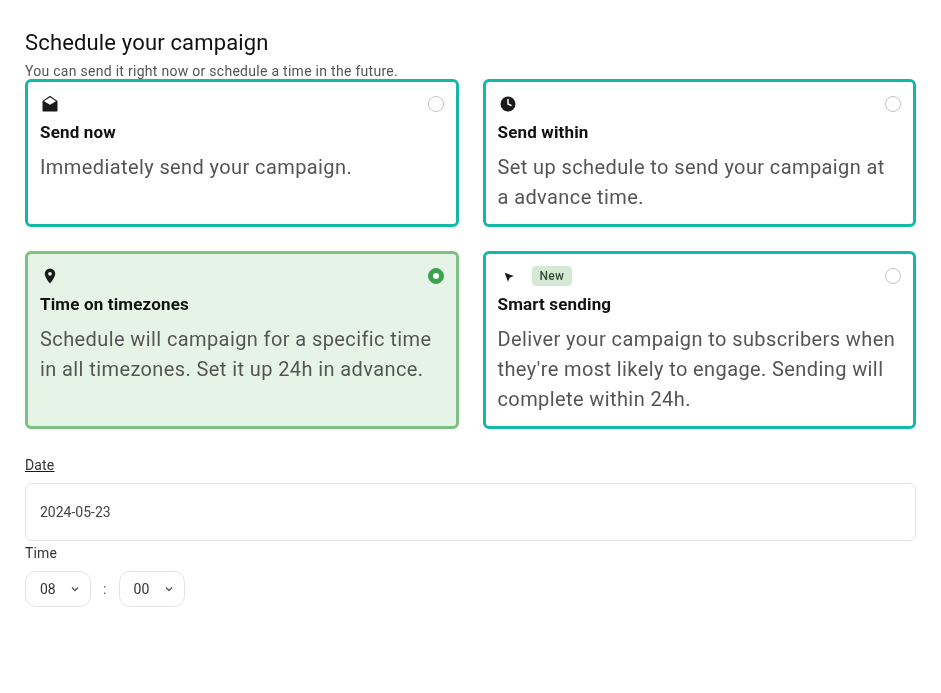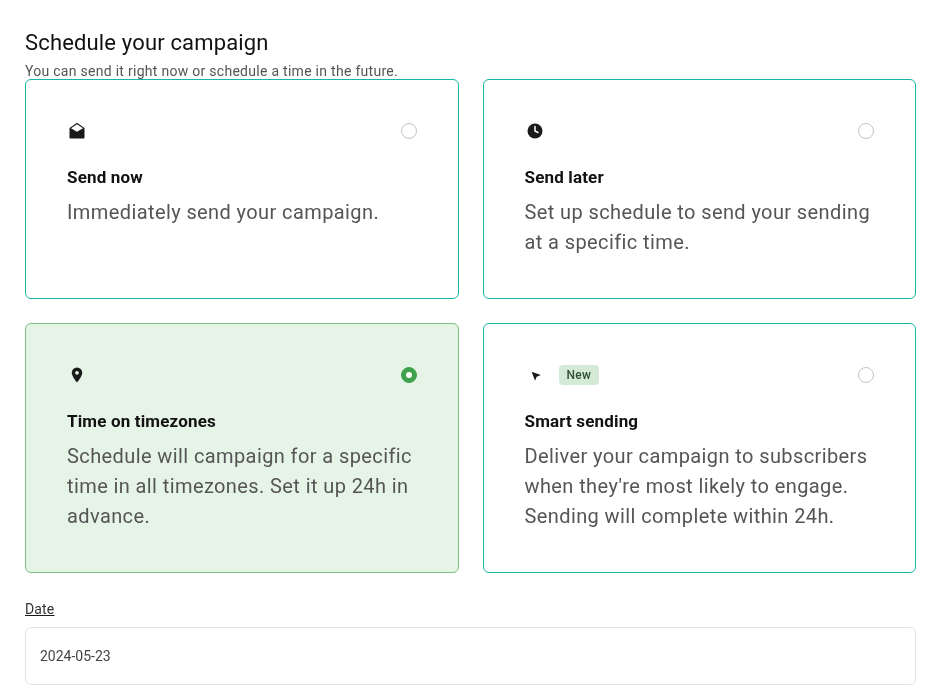--- a/index.html
+++ b/index.html
@@ -22,36 +22,36 @@
       color: #555;
       letter-spacing: 0.02em;
     }
     .options-grid {
       display: grid;
       grid-template-columns: 1fr 1fr;
       gap: 24px;
       margin-bottom: 28px;
     }
     .option-card {
-      border: 1px solid #14b8a6;
+      border: 3px solid #14b8a6;
       border-radius: 6px;
-      padding: 41px;
+      padding: 12px;
       background: #fff;
       position: relative;
       cursor: pointer;
     }
     .option-card.selected {
       background: #e6f4e7;
       border-color: #7cc082;
     }
     .card-top {
       display: flex;
       align-items: center;
       justify-content: space-between;
-      margin-bottom: 26px;
+      margin-bottom: 8px;
     }
     .card-top-left {
       display: flex;
       align-items: center;
       gap: 14px;
     }
     .icon-wrap {
       display: inline-flex;
       align-items: center;
       justify-content: center;
@@ -111,21 +111,21 @@
     .date-input {
       width: 100%;
       border: 1px solid #e4e4e7;
       border-radius: 6px;
       padding: 20px 14px;
       font-size: 14px;
       color: #444;
       background: #fff;
       font-family: inherit;
     }
-    .date-section { margin-bottom: 13px; text-decoration: underline; }
+    .date-section { margin-bottom: 4px; text-decoration: underline; }
     .time-row {
       display: flex;
       align-items: center;
       gap: 12px;
     }
     .time-select {
       position: relative;
       display: inline-flex;
       align-items: center;
     }
@@ -180,22 +180,22 @@
       <div class="card-top-left">
         <span class="icon-wrap">
           <svg width="18" height="18" viewBox="0 0 24 24" fill="#1a1a1a">
               <circle cx="12" cy="12" r="10"></circle>
               <path d="M12 6v6l4 2" stroke="#fff" stroke-width="2" fill="none" stroke-linecap="round"></path>
             </svg>
         </span>
       </div>
       <span class="radio"></span>
     </div>
-    <h3 class="card-title">Send later</h3>
-    <p class="card-desc">Set up schedule to send your sending at a specific time.</p>
+    <h3 class="card-title">Send within</h3>
+    <p class="card-desc">Set up schedule to send your campaign at a advance time.</p>
   </div>
 
   <div class="option-card selected">
     <div class="card-top">
       <div class="card-top-left">
         <span class="icon-wrap">
           <svg width="18" height="18" viewBox="0 0 24 24" fill="#1a1a1a">
               <path d="M12 2a7 7 0 0 0-7 7c0 5 7 13 7 13s7-8 7-13a7 7 0 0 0-7-7Zm0 9.5A2.5 2.5 0 1 1 12 6.5a2.5 2.5 0 0 1 0 5Z"></path>
             </svg>
         </span>

